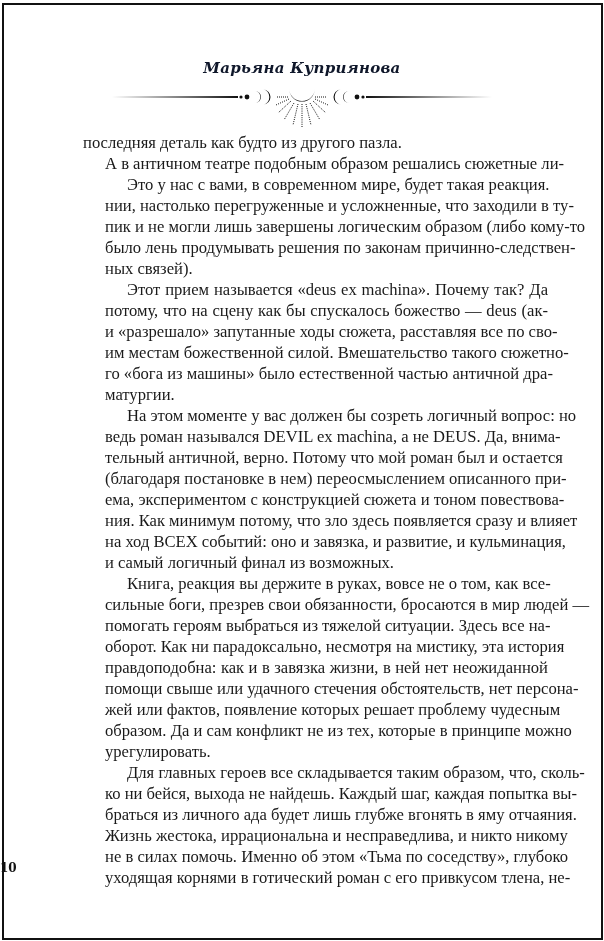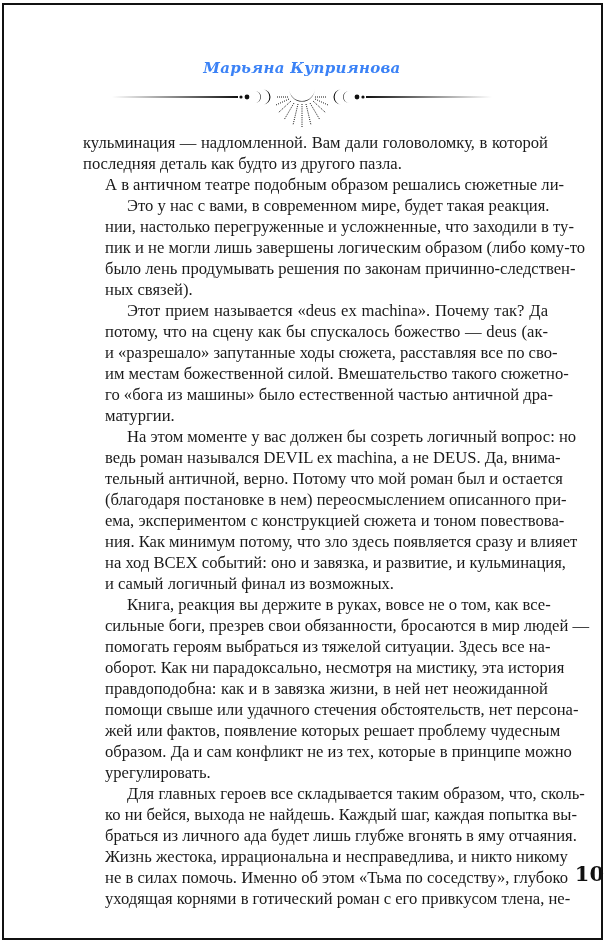--- a/index.html
+++ b/index.html
@@ -4,37 +4,37 @@
 <style>
   html, body { margin: 0; padding: 0; background: #ffffff; }
   body { width: 604px; height: 941px; position: relative; overflow: hidden; }
   .page-frame {
     position: absolute; left: 2px; top: 3px; width: 597px; height: 933px;
     border: 2px solid #111; box-sizing: content-box; background: #fff;
   }
   .running-head {
     position: absolute; left: 0; right: 0; top: 59px; text-align: center;
     font-family: "DejaVu Serif", serif; font-weight: bold; font-size: 15px;
-    letter-spacing: 0.3px; color: #3b82f6; font-style: italic;
+    letter-spacing: 0.3px; color: #0f172a; font-style: italic;
   }
   .ornament {
     position: absolute; left: 0; top: 82px; width: 604px; height: 50px;
   }
   .body-text {
     position: absolute; left: 83px; top: 132px; width: 465px;
     font-family: "Liberation Serif", serif; font-size: 16.6px; line-height: 21px;
     color: #1a1a1a; text-align: justify; hyphens: manual;
   }
   .body-text p { margin: 0; text-indent: 22px; }
   .body-text p.cont { text-indent: 0; }
   .line { display: block; text-align: justify; text-align-last: justify; white-space: nowrap; }
   .line.last { text-align-last: left; }
   .folio {
-    position: absolute; left: 0; right: 0; top: 861px; text-align: right;
-    font-family: "DejaVu Serif", serif; font-weight: bold; font-size: 21px; color: #111;
+    position: absolute; left: 0; right: 0; top: 861px; text-align: left;
+    font-family: "DejaVu Serif", serif; font-weight: bold; font-size: 12px; color: #111;
   }
 </style>
 </head>
 <body>
 
 <div class="page-frame"></div>
 
 <div class="running-head">Марьяна Куприянова</div>
 
 <svg class="ornament" viewBox="0 0 604 50" xmlns="http://www.w3.org/2000/svg">
@@ -78,21 +78,20 @@
     <line x1="310" y1="21" x2="320" y2="38"></line>
     <line x1="291" y1="19" x2="278" y2="31"></line>
     <line x1="313" y1="19" x2="326" y2="31"></line>
     <line x1="289" y1="17" x2="276" y2="23"></line>
     <line x1="315" y1="17" x2="328" y2="23"></line>
   </g>
 </svg>
 
 <div class="body-text">
   <p class="cont">
-    <span class="line">кульминация — надломленной. Вам дали головоломку, в которой</span>
     <span class="line last">последняя деталь как будто из другого пазла.</span>
   </p>
   <p>
     <span class="line">А в античном театре подобным образом решались сюжетные ли-</span>
     <span class="line" style="padding-left:22px">Это у нас с вами, в современном мире, будет такая реакция.</span>
     <span class="line">нии, настолько перегруженные и усложненные, что заходили в ту-</span>
     <span class="line">пик и не могли лишь завершены логическим образом (либо кому-то</span>
     <span class="line">было лень продумывать решения по законам причинно-следствен-</span>
     <span class="line last">ных связей).</span>
   </p>

